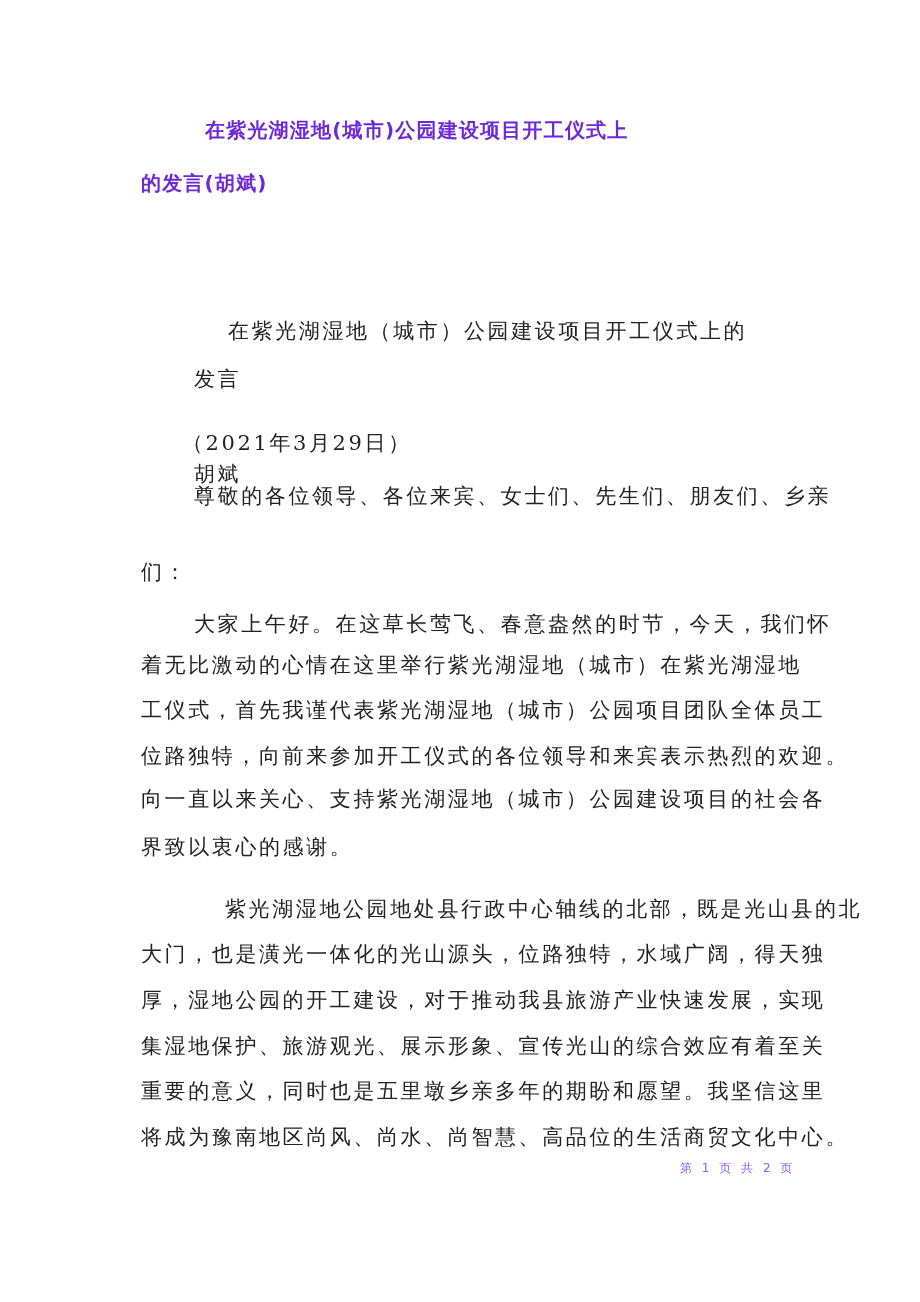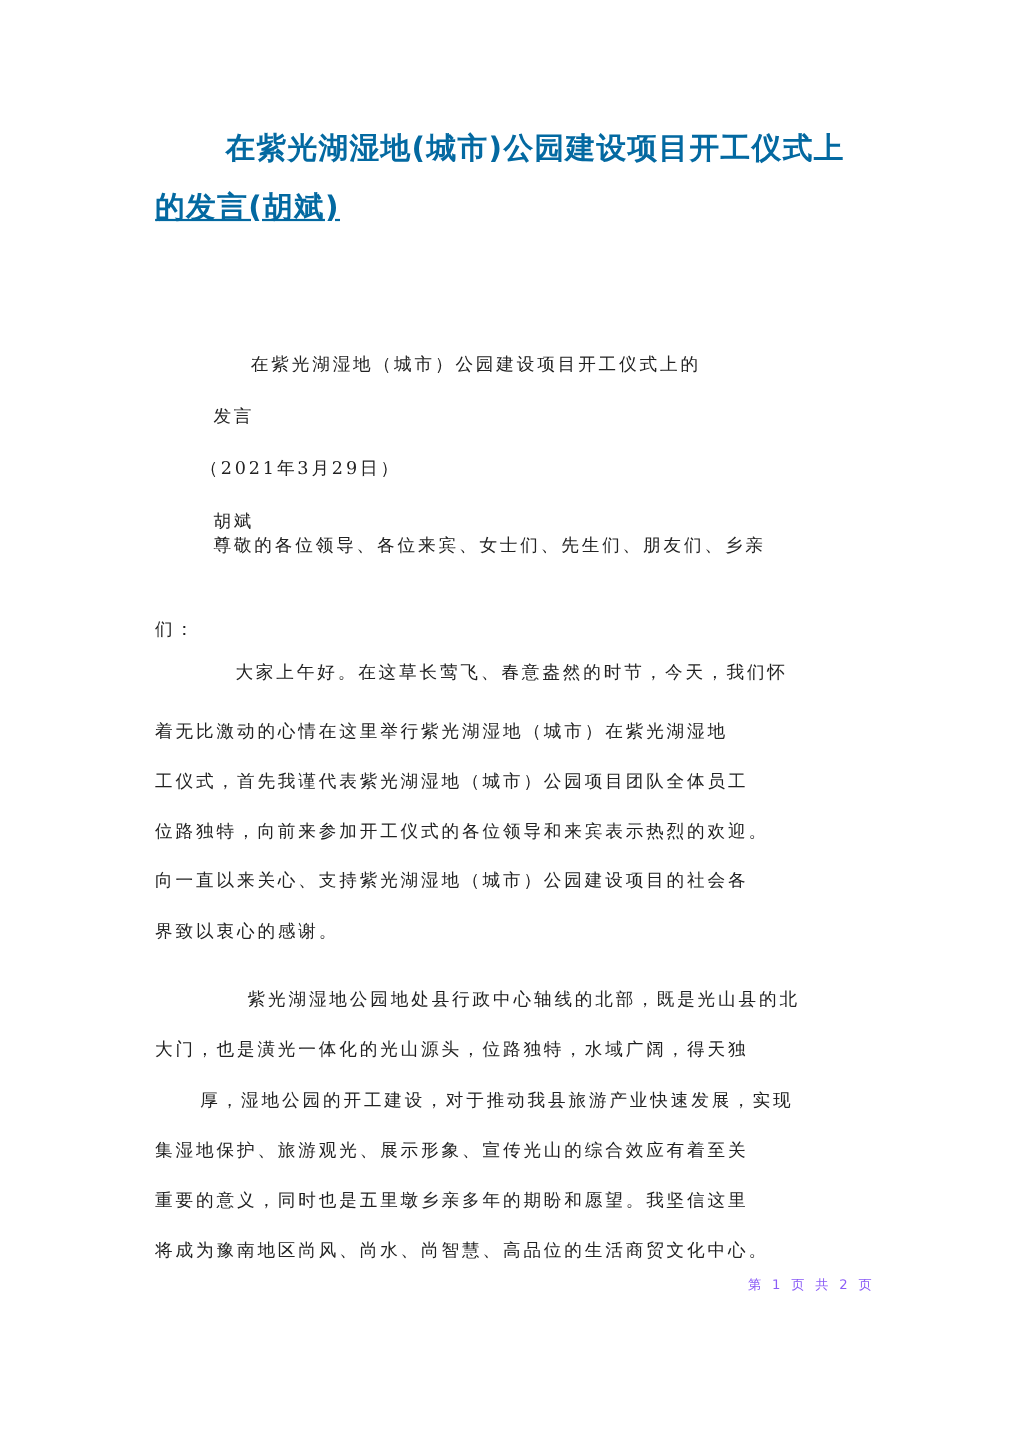--- a/index.html
+++ b/index.html
@@ -1,47 +1,47 @@
 <!DOCTYPE html>
 <html><head>
   <meta charset="utf-8">
   <style>
     html, body { margin: 0; padding: 0; background: #ffffff; }
     body { width: 920px; height: 1302px; position: relative; overflow: hidden; }
     .page { position: absolute; left: 0; top: 0; width: 920px; height: 1302px; background: #ffffff; color: #111; }
-    .title { position: absolute; left: 141px; width: 640px; font-family: "DejaVu Sans", sans-serif; font-size: 27px; font-weight: bold; color: #0369a1; letter-spacing: 1.2px; white-space: nowrap; }
+    .title { position: absolute; left: 141px; width: 640px; font-family: "DejaVu Sans", sans-serif; font-size: 20px; font-weight: bold; color: #6d28d9; letter-spacing: 1.2px; white-space: nowrap; }
     .title-l1 { top: 117px; left: 205px; }
-    .title-l2 { top: 170px; text-decoration: underline; }
-    .body-line { position: absolute; left: 141px; font-family: "DejaVu Serif", serif; font-size: 16px; color: #222; letter-spacing: 2.6px; white-space: nowrap; line-height: 26px; }
+    .title-l2 { top: 170px; }
+    .body-line { position: absolute; left: 141px; font-family: "DejaVu Serif", serif; font-size: 21px; color: #222; letter-spacing: 2.6px; white-space: nowrap; line-height: 26px; }
     .indent { left: 194px; }
     .footer { position: absolute; left: 680px; top: 1160px; font-family: "DejaVu Sans", sans-serif; font-size: 12px; color: #8b5cf6; letter-spacing: 3px; white-space: nowrap; }
   </style>
 </head>
 <body>
 
 <div class="page">
   <div class="title title-l1">在紫光湖湿地(城市)公园建设项目开工仪式上</div>
   <div class="title title-l2">的发言(胡斌)</div>
 
   <div class="body-line" style="left:228px; top:318px;">在紫光湖湿地（城市）公园建设项目开工仪式上的</div>
   <div class="body-line indent" style="top:366px;">发言</div>
-  <div class="body-line" style="left:182px; top:413px;text-align:right;">（2021年3月29日）</div>
+  <div class="body-line" style="left:182px; top:430px;text-align:right;">（2021年3月29日）</div>
   <div class="body-line indent" style="top:461px;text-align:center;">胡斌</div>
 
   <div class="body-line indent" style="top:483px;">尊敬的各位领导、各位来宾、女士们、先生们、朋友们、乡亲</div>
   <div class="body-line" style="top:559px;">们：</div>
 
-  <div class="body-line indent" style="top:598px;margin-left:20px;">大家上午好。在这草长莺飞、春意盎然的时节，今天，我们怀</div>
+  <div class="body-line indent" style="top:611px;">大家上午好。在这草长莺飞、春意盎然的时节，今天，我们怀</div>
   <div class="body-line" style="top:652px;">着无比激动的心情在这里举行紫光湖湿地（城市）在紫光湖湿地</div>
   <div class="body-line" style="top:697px;">工仪式，首先我谨代表紫光湖湿地（城市）公园项目团队全体员工</div>
   <div class="body-line" style="top:743px;">位路独特，向前来参加开工仪式的各位领导和来宾表示热烈的欢迎。</div>
   <div class="body-line" style="top:788px;font-family:Liberation Mono, monospace;">向一直以来关心、支持紫光湖湿地（城市）公园建设项目的社会各</div>
   <div class="body-line" style="top:834px;">界致以衷心的感谢。</div>
 
   <div class="body-line indent" style="top:896px;margin-left:31px;">紫光湖湿地公园地处县行政中心轴线的北部，既是光山县的北</div>
   <div class="body-line" style="top:941px;text-align:right;">大门，也是潢光一体化的光山源头，位路独特，水域广阔，得天独</div>
-  <div class="body-line" style="top:987px;margin-left:41px;">厚，湿地公园的开工建设，对于推动我县旅游产业快速发展，实现</div>
+  <div class="body-line" style="top:987px;">厚，湿地公园的开工建设，对于推动我县旅游产业快速发展，实现</div>
   <div class="body-line" style="top:1033px;">集湿地保护、旅游观光、展示形象、宣传光山的综合效应有着至关</div>
   <div class="body-line" style="top:1078px;">重要的意义，同时也是五里墩乡亲多年的期盼和愿望。我坚信这里</div>
   <div class="body-line" style="top:1124px;">将成为豫南地区尚风、尚水、尚智慧、高品位的生活商贸文化中心。</div>
 
   <div class="footer">第 1 页 共 2 页</div>
 </div>
 
 </body></html>

